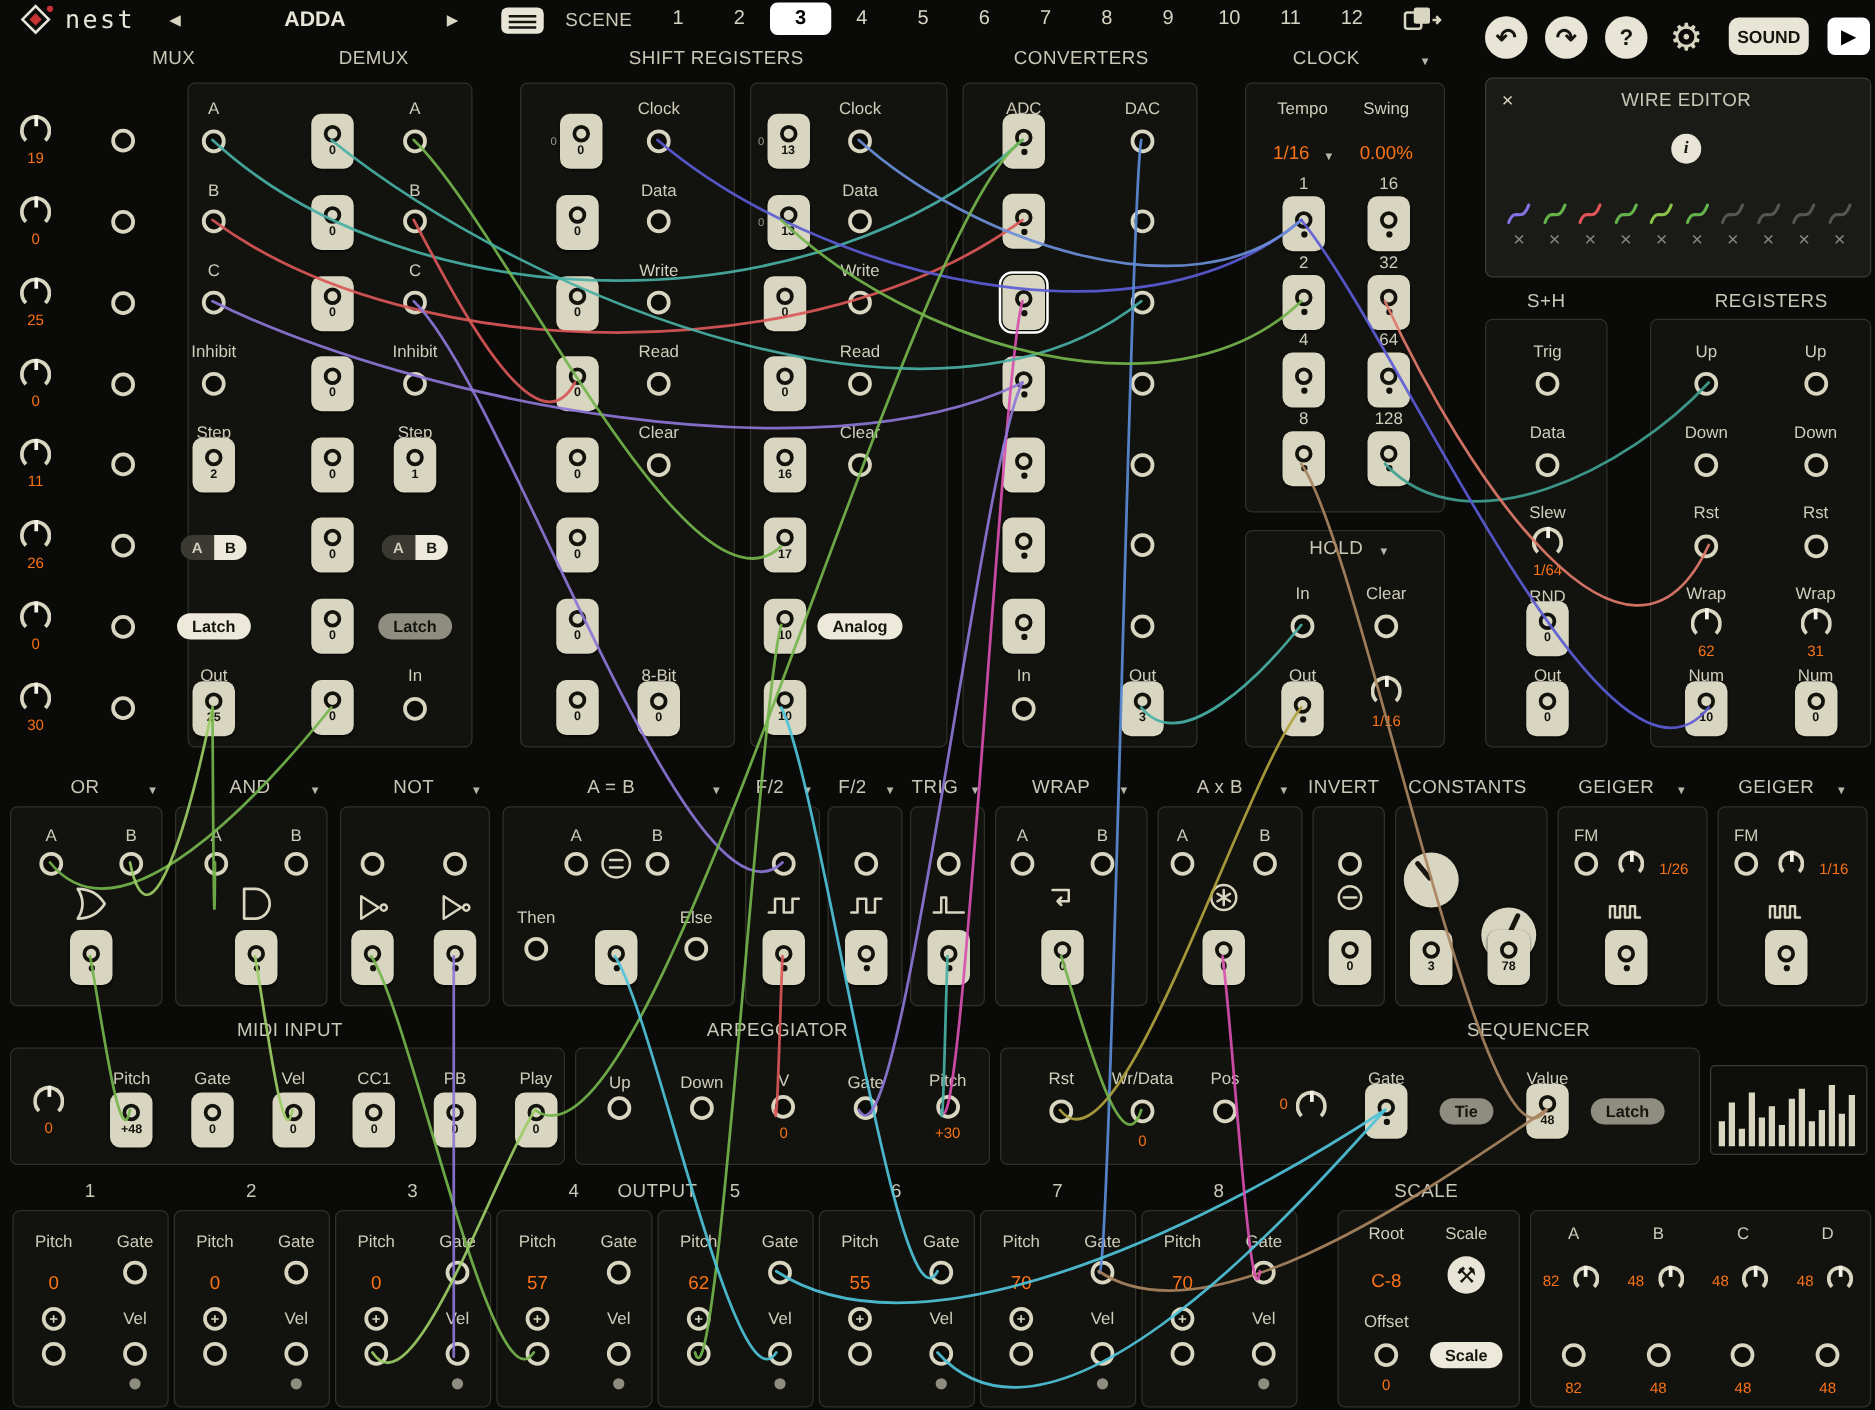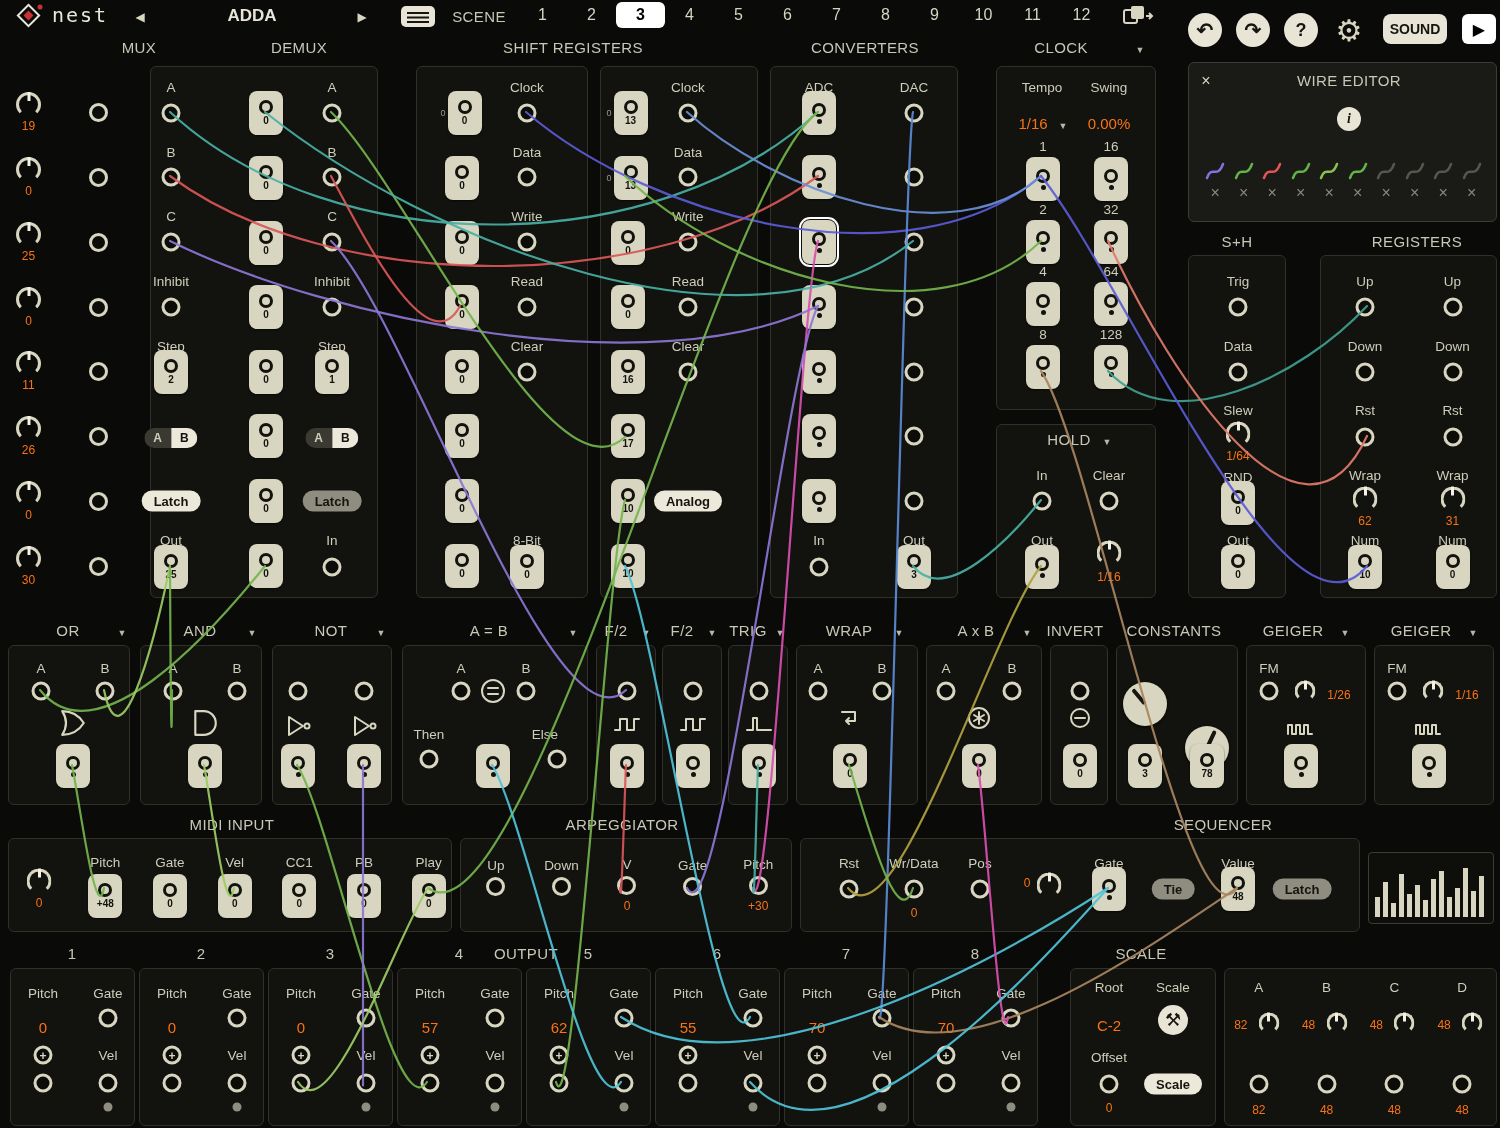--- a/index.html
+++ b/index.html
@@ -805,21 +805,21 @@
     <span class="abs lbl" style="left:58px;top:22px">A</span>
     <span class="abs lbl" style="left:123px;top:22px">B</span>
     <div class="abs port" style="left:58px;top:45px"></div>
     <svg class="abs svgicon" style="left:90px;top:45px" width="26" height="26" viewBox="0 0 26 26">
         <circle cx="13" cy="13" r="11"></circle>
         <line x1="8" y1="10" x2="18" y2="10"></line>
         <line x1="8" y1="16" x2="18" y2="16"></line>
       </svg>
     <div class="abs port" style="left:123px;top:45px"></div>
     <span class="abs lbl" style="left:26px;top:88px">Then</span>
-    <span class="abs lbl" style="left:142px;top:88px">Else</span>
+    <span class="abs lbl" style="left:154px;top:88px">Else</span>
     <div class="abs port" style="left:26px;top:113px"></div>
     <div class="abs jack" style="left:90px;top:120px">
         <div class="hole"></div>
         <span class="dot"></span>
       </div>
     <div class="abs port" style="left:154px;top:113px"></div>
   </div>
   <div class="panel" style="left:596px;top:645px;width:60px;height:160px">
     <div class="abs port" style="left:30px;top:45px"></div>
     <svg class="abs svgicon" style="left:30px;top:78px" width="28" height="22" viewBox="0 0 28 22">
@@ -1183,21 +1183,21 @@
           <div class="abs port" style="left:32px;top:114px"></div>
           <div class="abs port" style="left:97px;top:114px"></div>
           <div class="abs led" style="left:97px;top:138px"></div>
         </div>
       </div>
     </div>
 
   <div class="panel" style="left:1070px;top:968px;width:146px;height:158px">
     <span class="abs lbl" style="left:38px;top:18px">Root</span>
     <span class="abs lbl" style="left:102px;top:18px">Scale</span>
-    <span class="abs val big" style="left:38px;top:56px">C-2</span>
+    <span class="abs val big" style="left:38px;top:56px">C-8</span>
     <span class="abs infobtn g-tools" style="left:102px;top:51px;width:30px;height:30px"></span>
     <span class="abs lbl" style="left:38px;top:88px">Offset</span>
     <div class="abs port" style="left:38px;top:115px"></div>
     <span class="abs val" style="left:38px;top:139px">0</span>
     <span class="abs pill" style="left:102px;top:115px">Scale</span>
   </div>
 
   <div class="panel" style="left:1224px;top:968px;width:273px;height:158px;display:flex;justify-content:space-around;padding-top:0">
 
       <div class="cccol">

